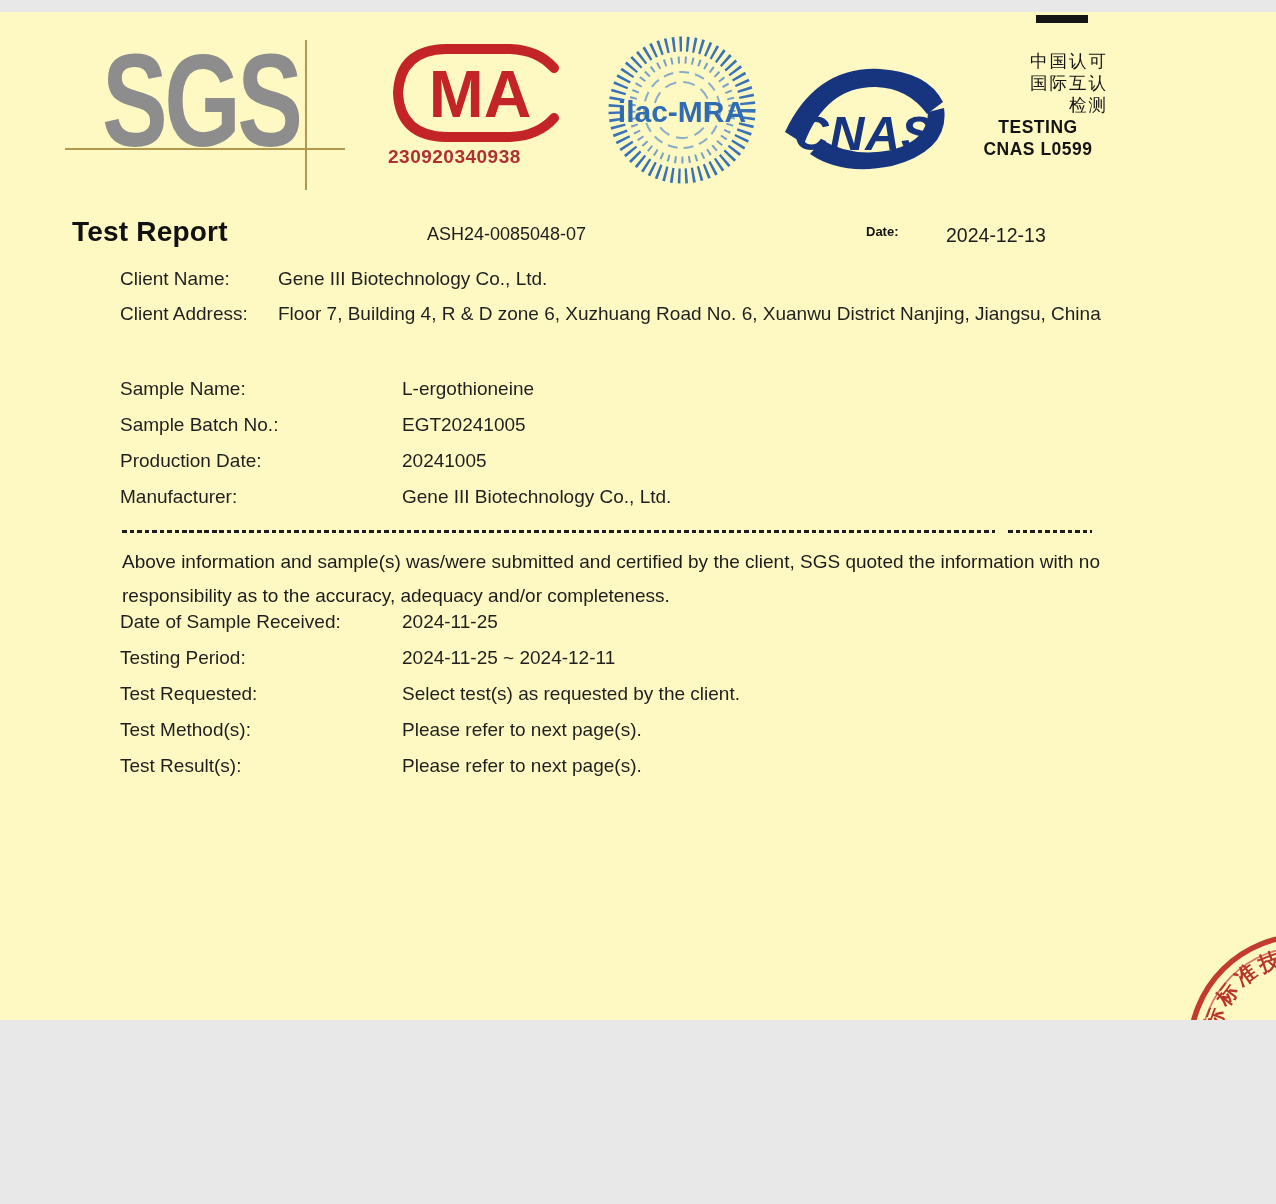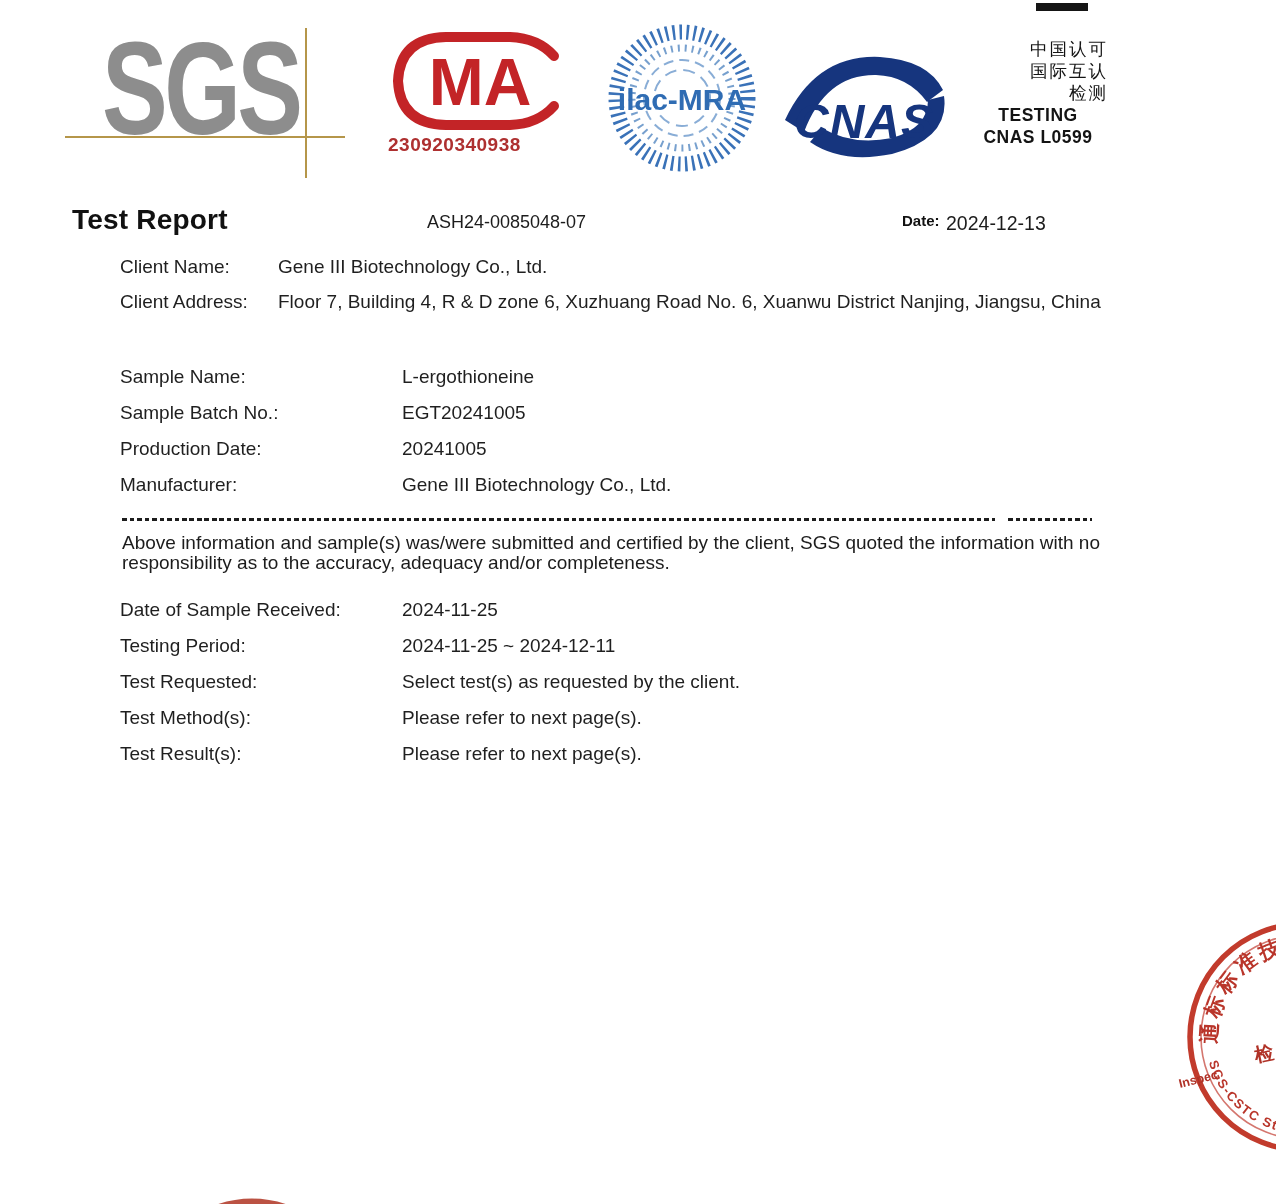--- a/index.html
+++ b/index.html
@@ -1,23 +1,23 @@
 <!DOCTYPE html>
 <html><head>
 <meta charset="utf-8">
 <style>
   * { margin: 0; padding: 0; box-sizing: border-box; }
   html, body { background: #e8e8e8; }
   body { font-family: "Liberation Sans", sans-serif; }
   .page {
     position: relative;
     width: 1276px;
-    height: 1204px;
-    margin: 0 auto;
-    background: #ffffff;
+    height: 1008px;
+    margin: 12px auto;
+    background: #fef9c3;
     overflow: hidden;
     color: #1f1f1f;
   }
 
   
   .sgs-wrap { position: absolute; left: 62px; top: 20px; width: 290px; height: 165px; }
   .sgs-text {
     position: absolute; left: 40px; top: -8px;
     font-size: 112px; font-weight: bold; color: #8d8d8d;
     letter-spacing: -4px;
@@ -39,39 +39,39 @@
     font-size: 17.5px; line-height: 22px; color: #141414; }
   .accr-block .cn { font-weight: normal; letter-spacing: 2px; text-align: right; }
   .accr-block .en { font-weight: bold; letter-spacing: 0.5px; text-align: center; }
 
   .top-dash { position: absolute; left: 1036px; top: 3px; width: 52px; height: 8px; background: #151515; }
 
   
   .title-row { position: absolute; left: 0; top: 204px; width: 100%; height: 34px; }
   .report-title { position: absolute; left: 72px; top: 0; font-size: 28px; font-weight: bold; color: #111; letter-spacing: 0.2px; }
   .report-no { position: absolute; left: 427px; top: 8px; font-size: 18px; color: #1c1c1c; }
-  .date-label { position: absolute; left: 902px; top: 8px; font-size: 15px; font-weight: bold; color: #111; }
+  .date-label { position: absolute; left: 866px; top: 8px; font-size: 13px; font-weight: bold; color: #111; }
   .date-value { position: absolute; left: 946px; top: 8px; font-size: 19.5px; color: #1c1c1c; }
 
   
   .row { position: absolute; left: 0; width: 100%; font-size: 19px; line-height: 26px; }
   .row .lbl { position: absolute; left: 120px; white-space: nowrap; text-align: right; }
   .row .val { position: absolute; white-space: nowrap; }
   .row .val.v1 { left: 278px; }
   .row .val.v2 { left: 402px; }
   .row .val.wrap { white-space: normal; width: 892px; }
 
   
   .dash-line { position: absolute; top: 518px; height: 3px;
     background: repeating-linear-gradient(90deg, #1d1d1d 0 4.5px, transparent 4.5px 7.5px); }
   .dash-a { left: 122px; width: 873px; }
   .dash-b { left: 1008px; width: 84px; }
 
   .disclaimer { position: absolute; left: 122px; top: 533px; width: 1042px;
-    font-size: 19px; line-height: 20px; color: #1c1c1c; }
+    font-size: 19px; line-height: 34px; color: #1c1c1c; }
 
   
   .stamp-big { position: absolute; left: 1140px; top: 890px; width: 136px; height: 300px; }
   .stamp-small { position: absolute; left: 140px; top: 1186px; width: 240px; height: 18px; filter: blur(0.6px); opacity: 0.9; }
 </style>
 </head>
 <body>
 
 <div class="page">
 

